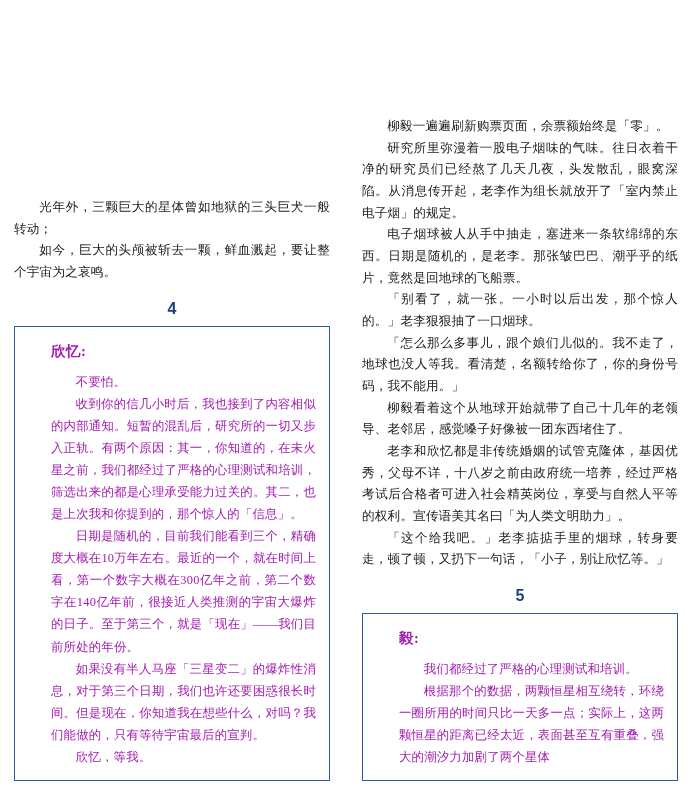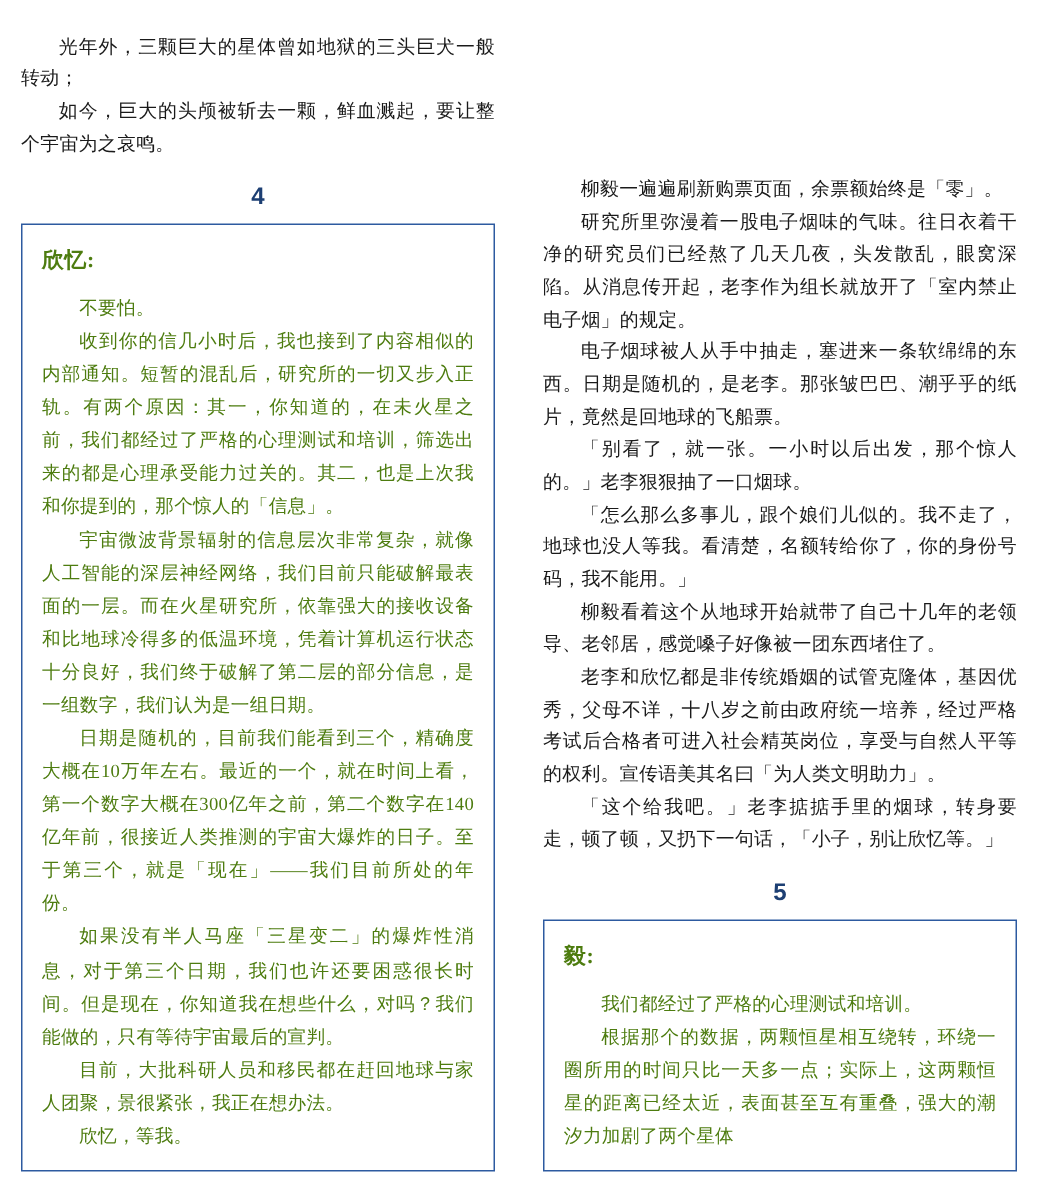--- a/index.html
+++ b/index.html
@@ -53,23 +53,24 @@
     margin: 16px 0 8px 0;
     font-family: "Liberation Sans", sans-serif;
   }
   .letter {
     border: 1.3px solid #2d5aa0;
     padding: 12px 13px 12px 13px;
     box-sizing: border-box;
     color: #1d3f73;
   }
   .letter p {
-    color: #4d7c0f;
+    color: #a21caf;
     font-size: 12.4px;
     line-height: 1.78;
+    margin-left: 23px;
   }
   .letter .salutation {
     font-weight: bold;
     font-size: 14.5px;
     margin-bottom: 6px;
     letter-spacing: 0.5px;
   }
 </style>
 </head>
 <body>
@@ -79,24 +80,22 @@
   <div class="column col-left">
     <p class="indent">光年外，三颗巨大的星体曾如地狱的三头巨犬一般转动；</p>
     <p class="indent">如今，巨大的头颅被斩去一颗，鲜血溅起，要让整个宇宙为之哀鸣。</p>
 
     <div class="chapter-num">4</div>
 
     <div class="letter">
       <p class="salutation">欣忆:</p>
       <p class="indent">不要怕。</p>
       <p class="indent">收到你的信几小时后，我也接到了内容相似的内部通知。短暂的混乱后，研究所的一切又步入正轨。有两个原因：其一，你知道的，在未火星之前，我们都经过了严格的心理测试和培训，筛选出来的都是心理承受能力过关的。其二，也是上次我和你提到的，那个惊人的「信息」。</p>
-      <p class="indent">宇宙微波背景辐射的信息层次非常复杂，就像人工智能的深层神经网络，我们目前只能破解最表面的一层。而在火星研究所，依靠强大的接收设备和比地球冷得多的低温环境，凭着计算机运行状态十分良好，我们终于破解了第二层的部分信息，是一组数字，我们认为是一组日期。</p>
       <p class="indent">日期是随机的，目前我们能看到三个，精确度大概在10万年左右。最近的一个，就在时间上看，第一个数字大概在300亿年之前，第二个数字在140亿年前，很接近人类推测的宇宙大爆炸的日子。至于第三个，就是「现在」——我们目前所处的年份。</p>
       <p class="indent">如果没有半人马座「三星变二」的爆炸性消息，对于第三个日期，我们也许还要困惑很长时间。但是现在，你知道我在想些什么，对吗？我们能做的，只有等待宇宙最后的宣判。</p>
-      <p class="indent">目前，大批科研人员和移民都在赶回地球与家人团聚，景很紧张，我正在想办法。</p>
       <p class="indent">欣忆，等我。</p>
 
     </div>
   </div>
 
   <div class="column col-right">
     <p class="indent">柳毅一遍遍刷新购票页面，余票额始终是「零」。</p>
     <p class="indent">研究所里弥漫着一股电子烟味的气味。往日衣着干净的研究员们已经熬了几天几夜，头发散乱，眼窝深陷。从消息传开起，老李作为组长就放开了「室内禁止电子烟」的规定。</p>
     <p class="indent">电子烟球被人从手中抽走，塞进来一条软绵绵的东西。日期是随机的，是老李。那张皱巴巴、潮乎乎的纸片，竟然是回地球的飞船票。</p>
     <p class="indent">「别看了，就一张。一小时以后出发，那个惊人的。」老李狠狠抽了一口烟球。</p>

